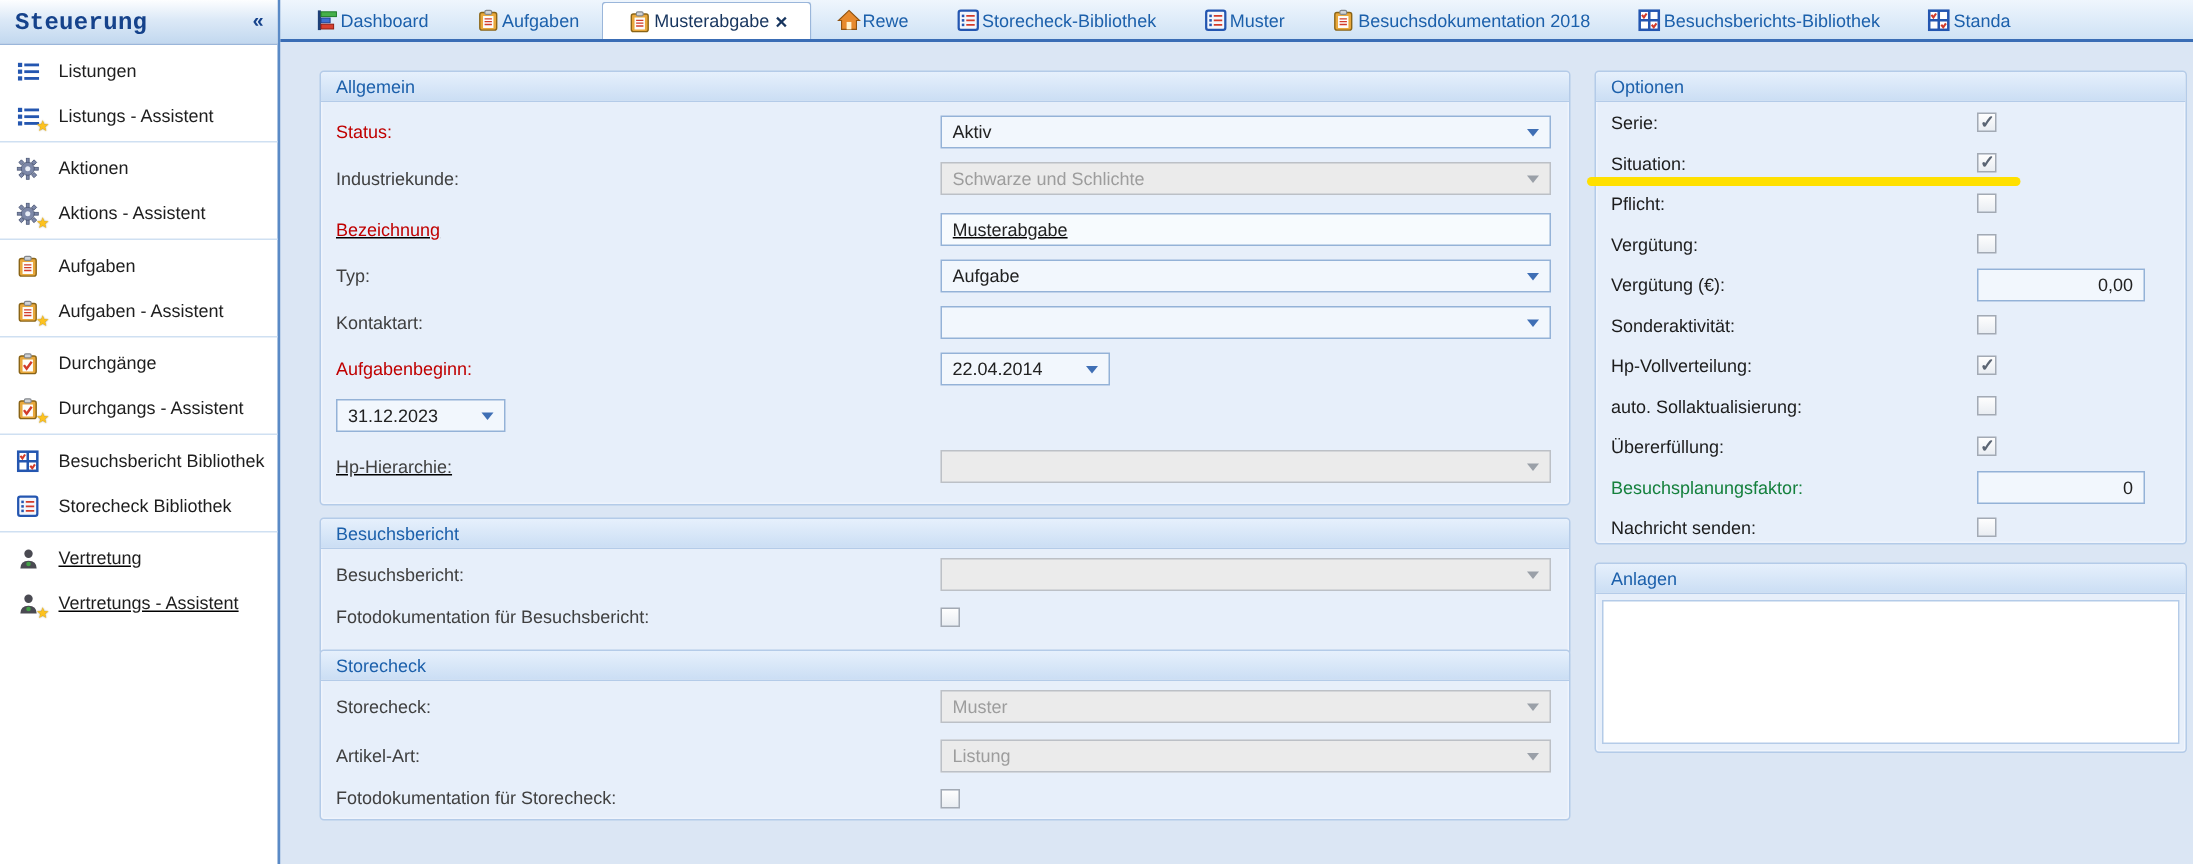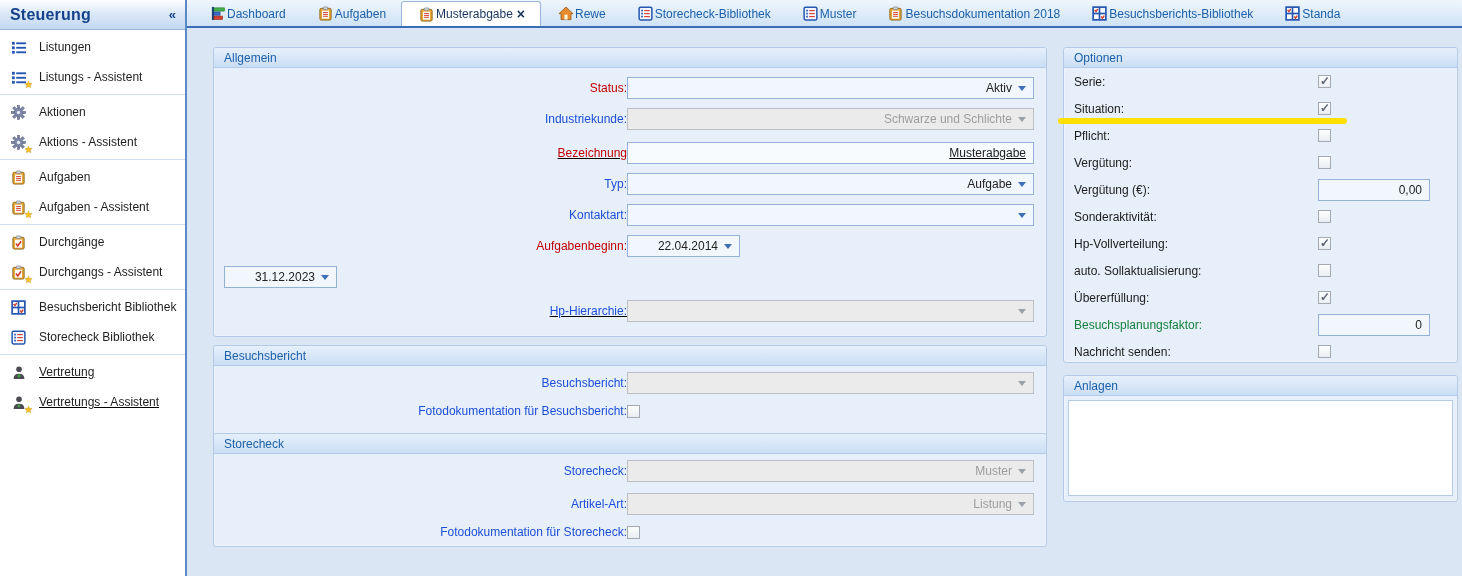--- a/index.html
+++ b/index.html
@@ -4,21 +4,21 @@
 <style>
   * { margin:0; padding:0; box-sizing:border-box; }
   html,body { width:1462px; height:576px; overflow:hidden; background:#dbe6f4;
     font-family:"Liberation Sans", sans-serif; font-size:12px; }
 
   
   .sidebar { position:absolute; left:0; top:0; width:187px; height:576px;
     background:#ffffff; border-right:2px solid #5a8ac6; }
   .sidebar-title { height:30px; background:linear-gradient(#fdfeff,#dcE9f7 45%,#c2d8ef);
     border-bottom:1px solid #9ab6da; display:flex; align-items:center;
-    justify-content:space-between; padding:0 9px 0 10px; }
+    justify-content:space-between; padding:0 9px 0 10px;font-family:Liberation Mono, monospace; }
   .sidebar-title .t { font-size:16px; font-weight:bold; color:#15428b; letter-spacing:.2px; }
   .collapse-btn { color:#15428b; font-size:13px; font-weight:bold; cursor:pointer; }
   .nav-group { border-bottom:1px solid #cfe0f2; padding:2px 0; }
   .nav-group:last-child { border-bottom:none;text-decoration:underline; }
   .nav-item { height:30px; display:flex; align-items:center; padding-left:9px;
     color:#1e1e1e; cursor:pointer; white-space:nowrap; }
   .ic { width:19px; min-width:19px; height:16px; position:relative;
     display:flex; align-items:center; justify-content:center; margin-right:11px; }
   .star { position:absolute; right:-5px; bottom:-5px; color:#fdc21f; font-size:10px;
     text-shadow:0 0 1px #7a5c00; line-height:1; }
@@ -35,23 +35,23 @@
     line-height:1; cursor:pointer; }
 
   
   .main { position:absolute; left:187px; top:28px; right:0; bottom:0; background:#dbe6f4; }
   .groupbox { position:absolute; border:1px solid #b4cbe8; border-radius:3px;
     background:#e7effa; box-shadow:0 0 0 1px rgba(255,255,255,.35) inset; }
   .gb-header { height:20px; background:linear-gradient(#e6f0fc,#cbdef4);
     border-bottom:1px solid #b4cbe8; color:#1c60ab; display:flex; align-items:center;
     padding:0 10px; border-radius:3px 3px 0 0; }
 
-  .row { display:flex; align-items:center; height:22px; margin:9px 12px 0 10px;text-align:right; }
+  .row { display:flex; align-items:center; height:22px; margin:9px 12px 0 10px; }
   .row.tall { margin-top:12px;text-decoration:underline; }
-  .lbl { flex:0 0 403px; color:#1d4ed8; }
+  .lbl { flex:0 0 403px; color:#404040; }
   .lbl.req { color:#c00000; }
   .ctl { flex:1; display:flex; }
 
   .field { height:22px; border:1px solid #94b2d7; background:#f2f7fd; color:#222;
     display:flex; align-items:center; padding:0 7px; flex:1; cursor:pointer; }
   .field .val { flex:1; overflow:hidden; white-space:nowrap; }
   .field.txt { background:#f7fbfe; cursor:text; }
   .field.date { flex:0 0 113px; }
   .field.num { flex:0 0 112px; justify-content:flex-end; cursor:text; }
   .arrow { width:0; height:0; border:4px solid transparent; border-top:5px solid #3f6fb5;

